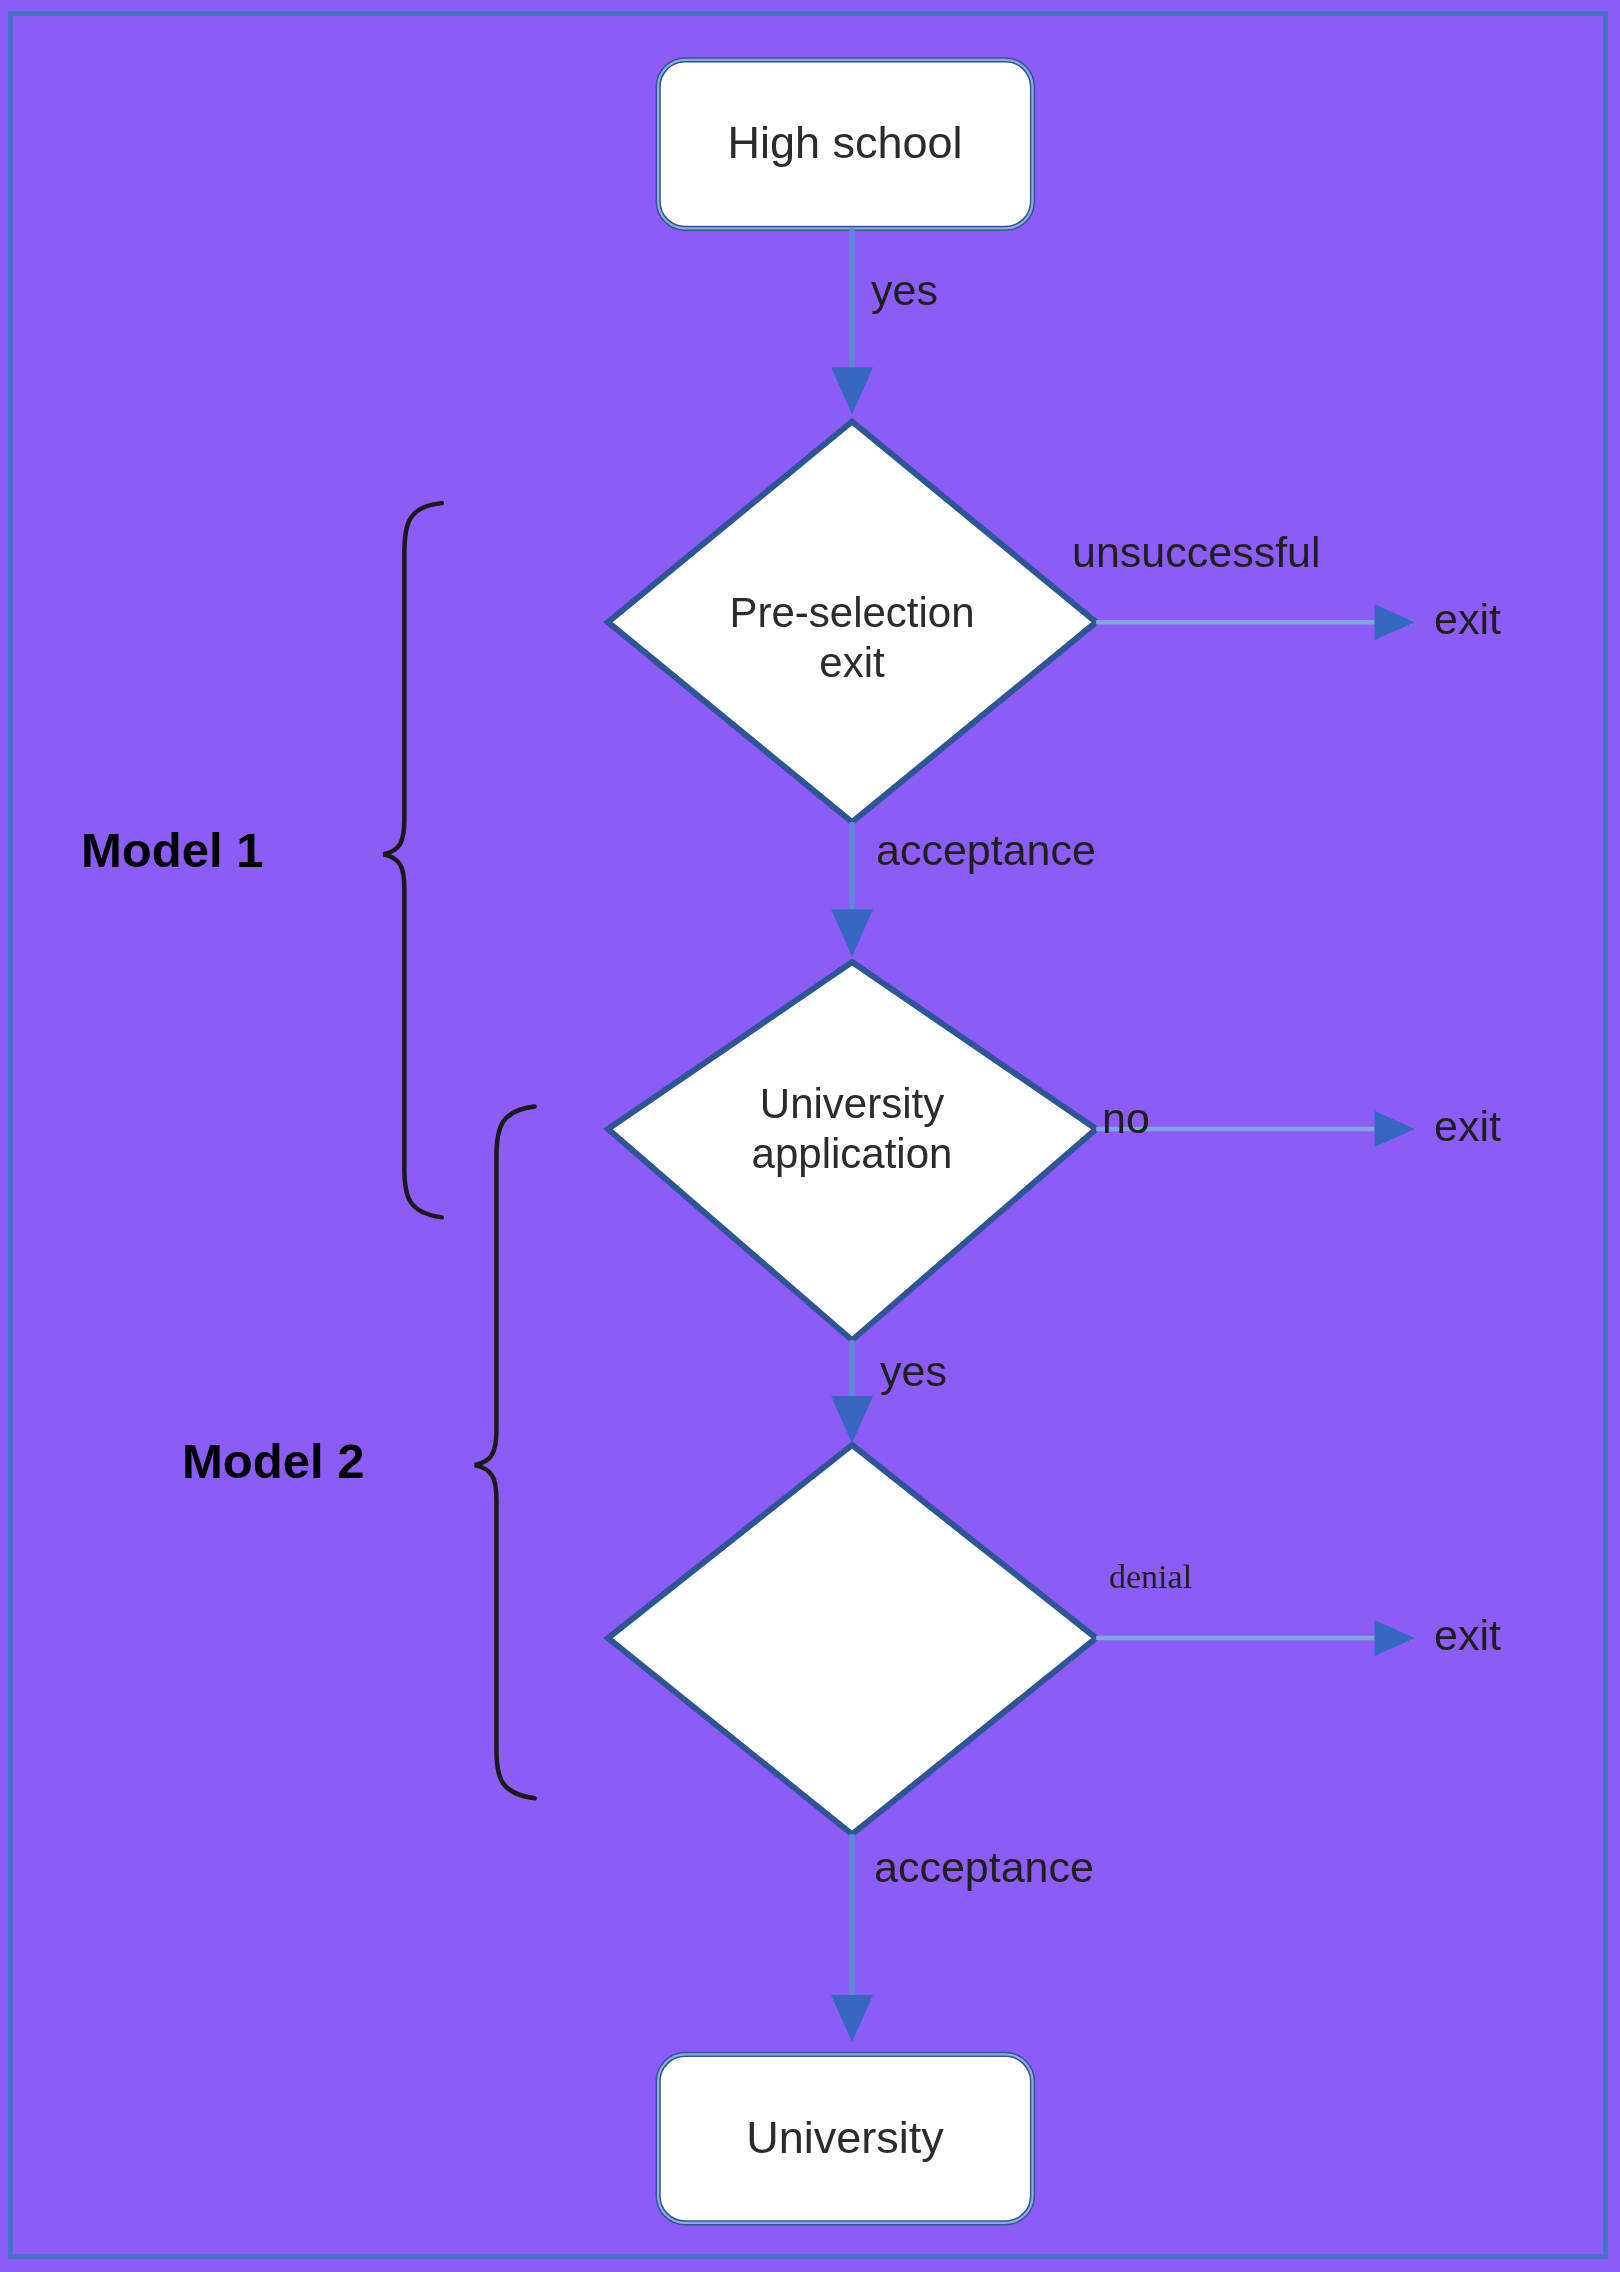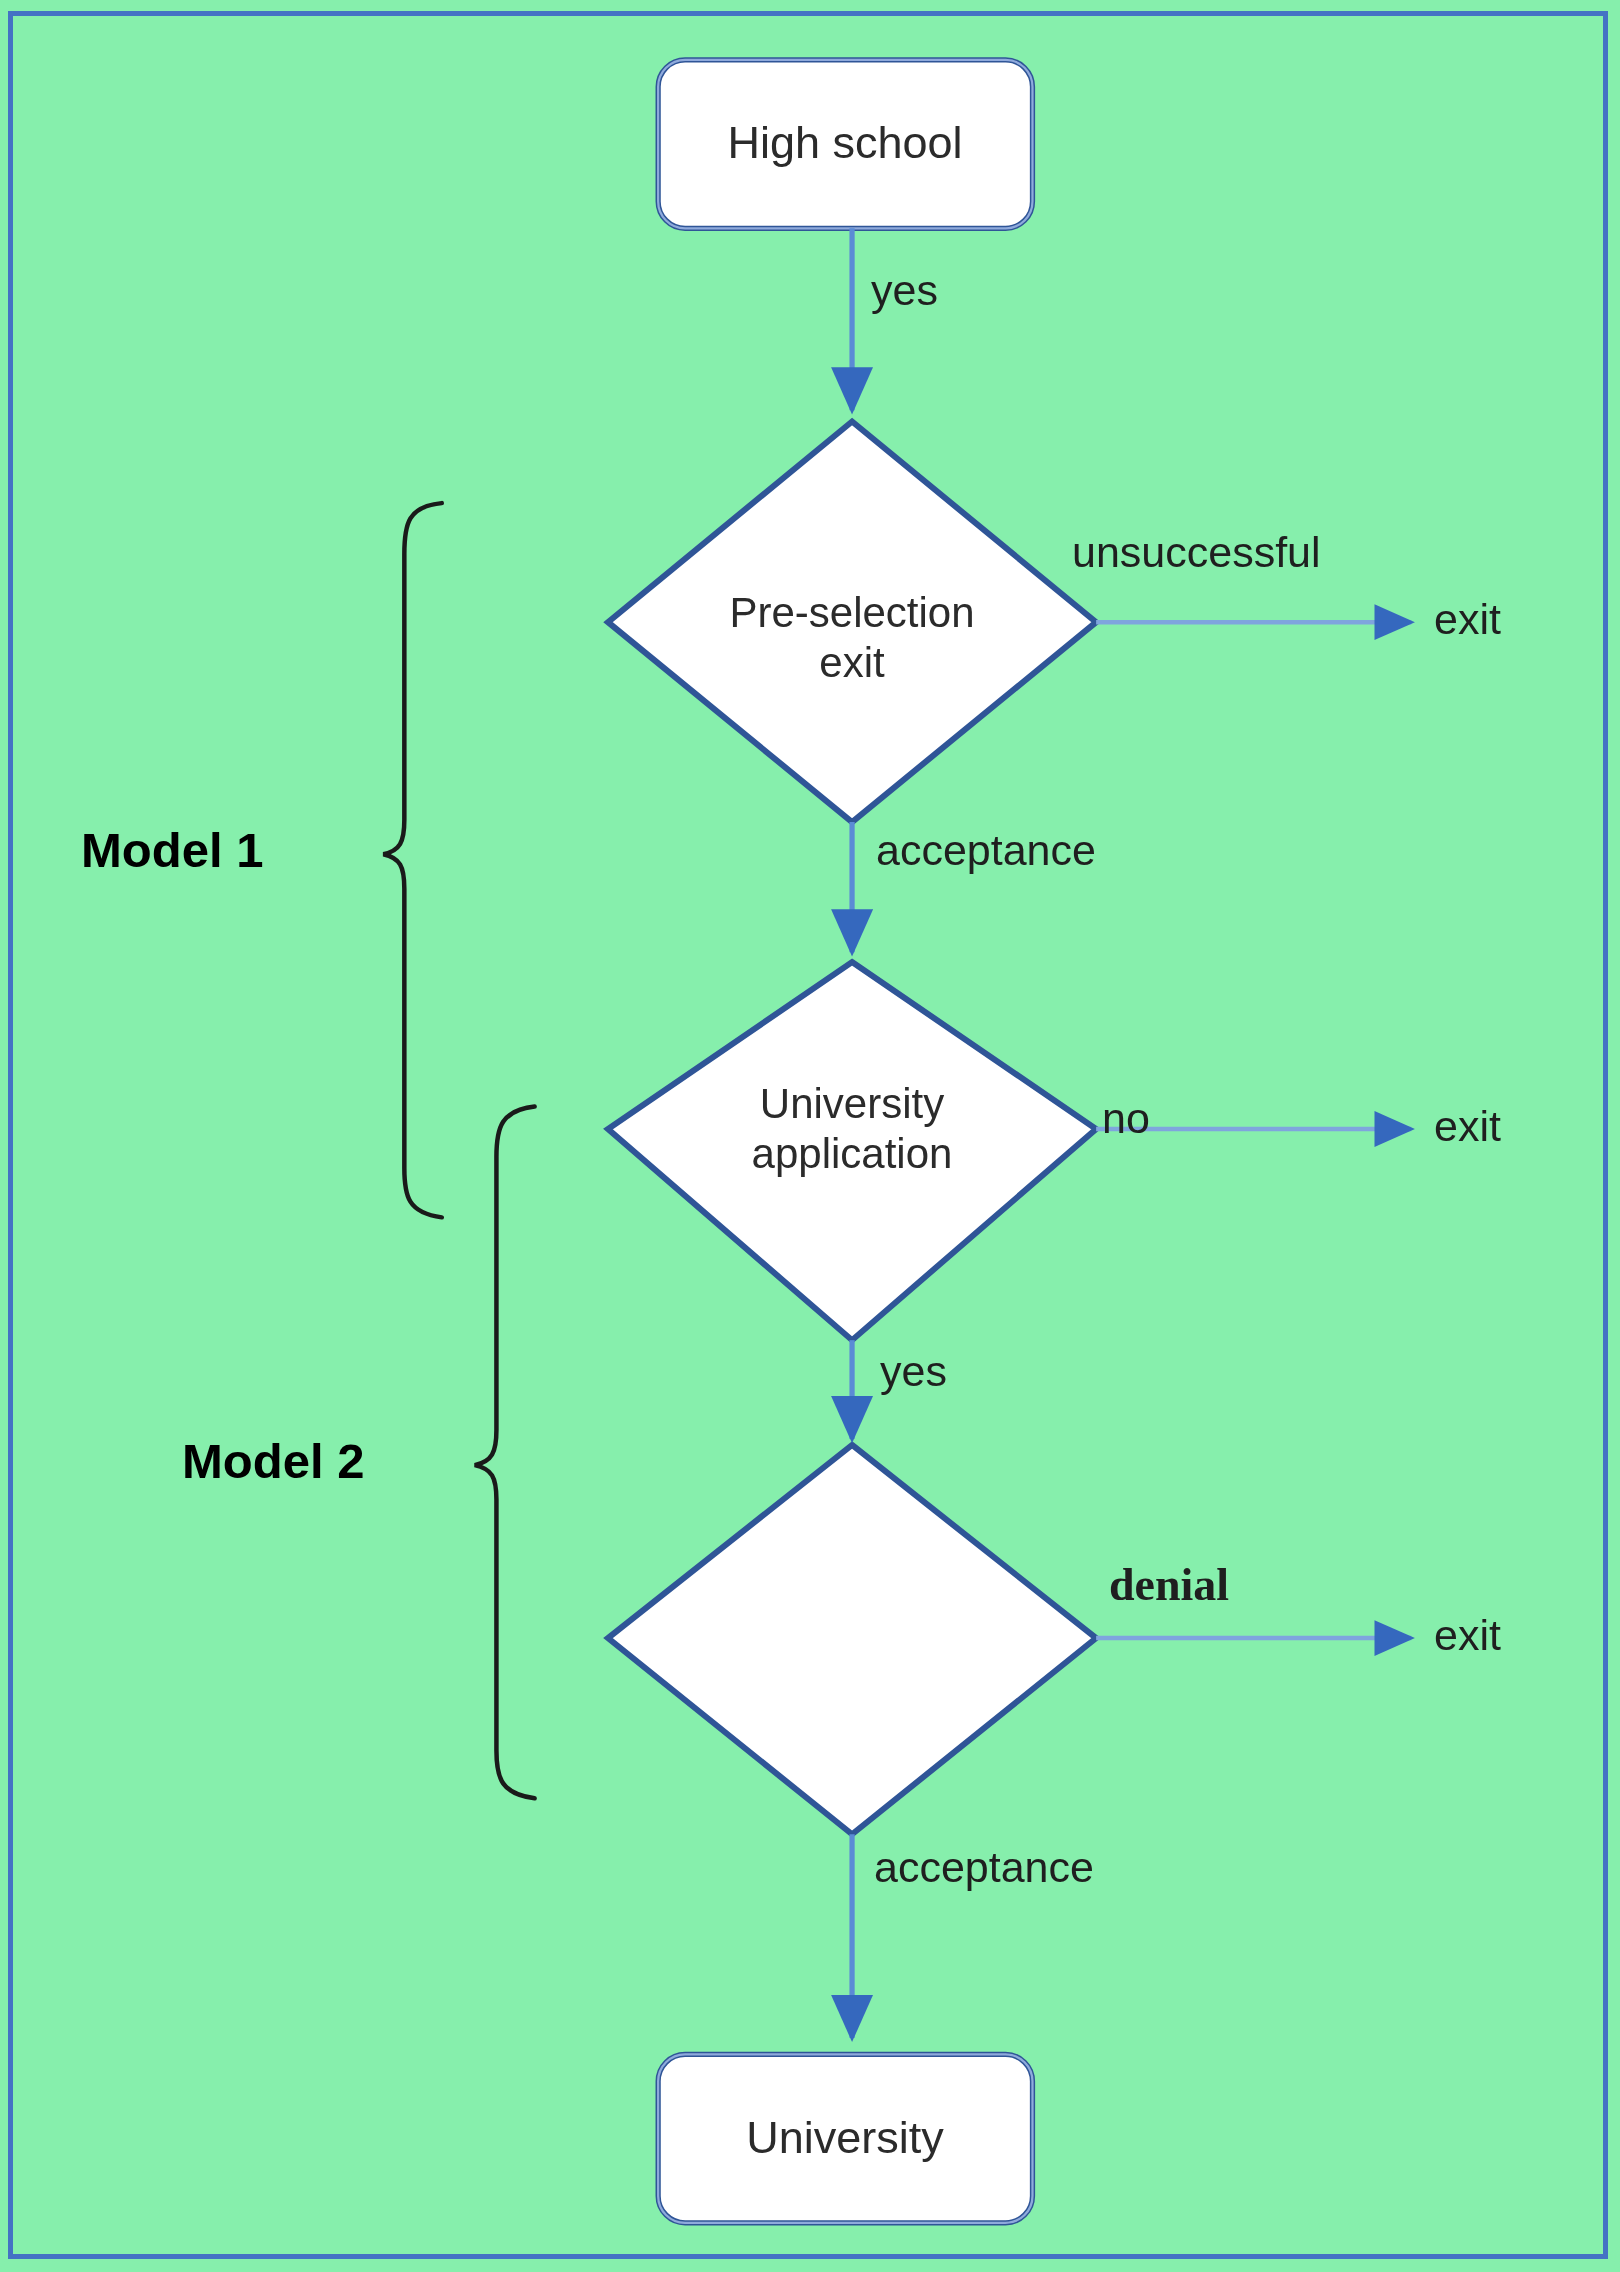--- a/index.html
+++ b/index.html
@@ -8,21 +8,21 @@
     padding: 0;
     background: #ffffff;
   }
   body {
     font-family: "Liberation Sans", sans-serif;
   }
   #canvas {
     position: relative;
     width: 1621px;
     height: 2273px;
-    background: #86efac;
+    background: #8b5cf6;
     overflow: hidden;
   }
   #frame {
     position: absolute;
     left: 8.2px;
     top: 11.2px;
     width: 1600px;
     height: 2248px;
     border: 5.2px solid #4472C4;
     box-sizing: border-box;
@@ -150,21 +150,21 @@
   <div class="edge-label" style="left:871px; top:266px; font-size:43px;">yes</div>
 
   <div class="edge-label" style="left:1072px; top:528px; font-size:43px;">unsuccessful</div>
 
   <div class="edge-label" style="left:876px; top:826px; font-size:43px;">acceptance</div>
 
   <div class="edge-label" style="left:1102px; top:1057px; font-size:43px;margin-top:37px;">no</div>
 
   <div class="edge-label" style="left:880px; top:1347px; font-size:43px;">yes</div>
 
-  <div class="edge-label serif" style="left:1109px; top:1558px; font-size:46px;font-weight:bold;">denial</div>
+  <div class="edge-label serif" style="left:1109px; top:1558px; font-size:34px;">denial</div>
 
   <div class="edge-label" style="left:874px; top:1843px; font-size:43px;">acceptance</div>
 
   <div class="terminal-label" style="left:1434px; top:595px; font-size:43px;">exit</div>
 
   <div class="terminal-label" style="left:1434px; top:1102px; font-size:43px;">exit</div>
 
   <div class="terminal-label" style="left:1434px; top:1611px; font-size:43px;">exit</div>
 
   <div class="group-label" style="left:81px; top:822px; font-size:49px;">Model 1</div>

